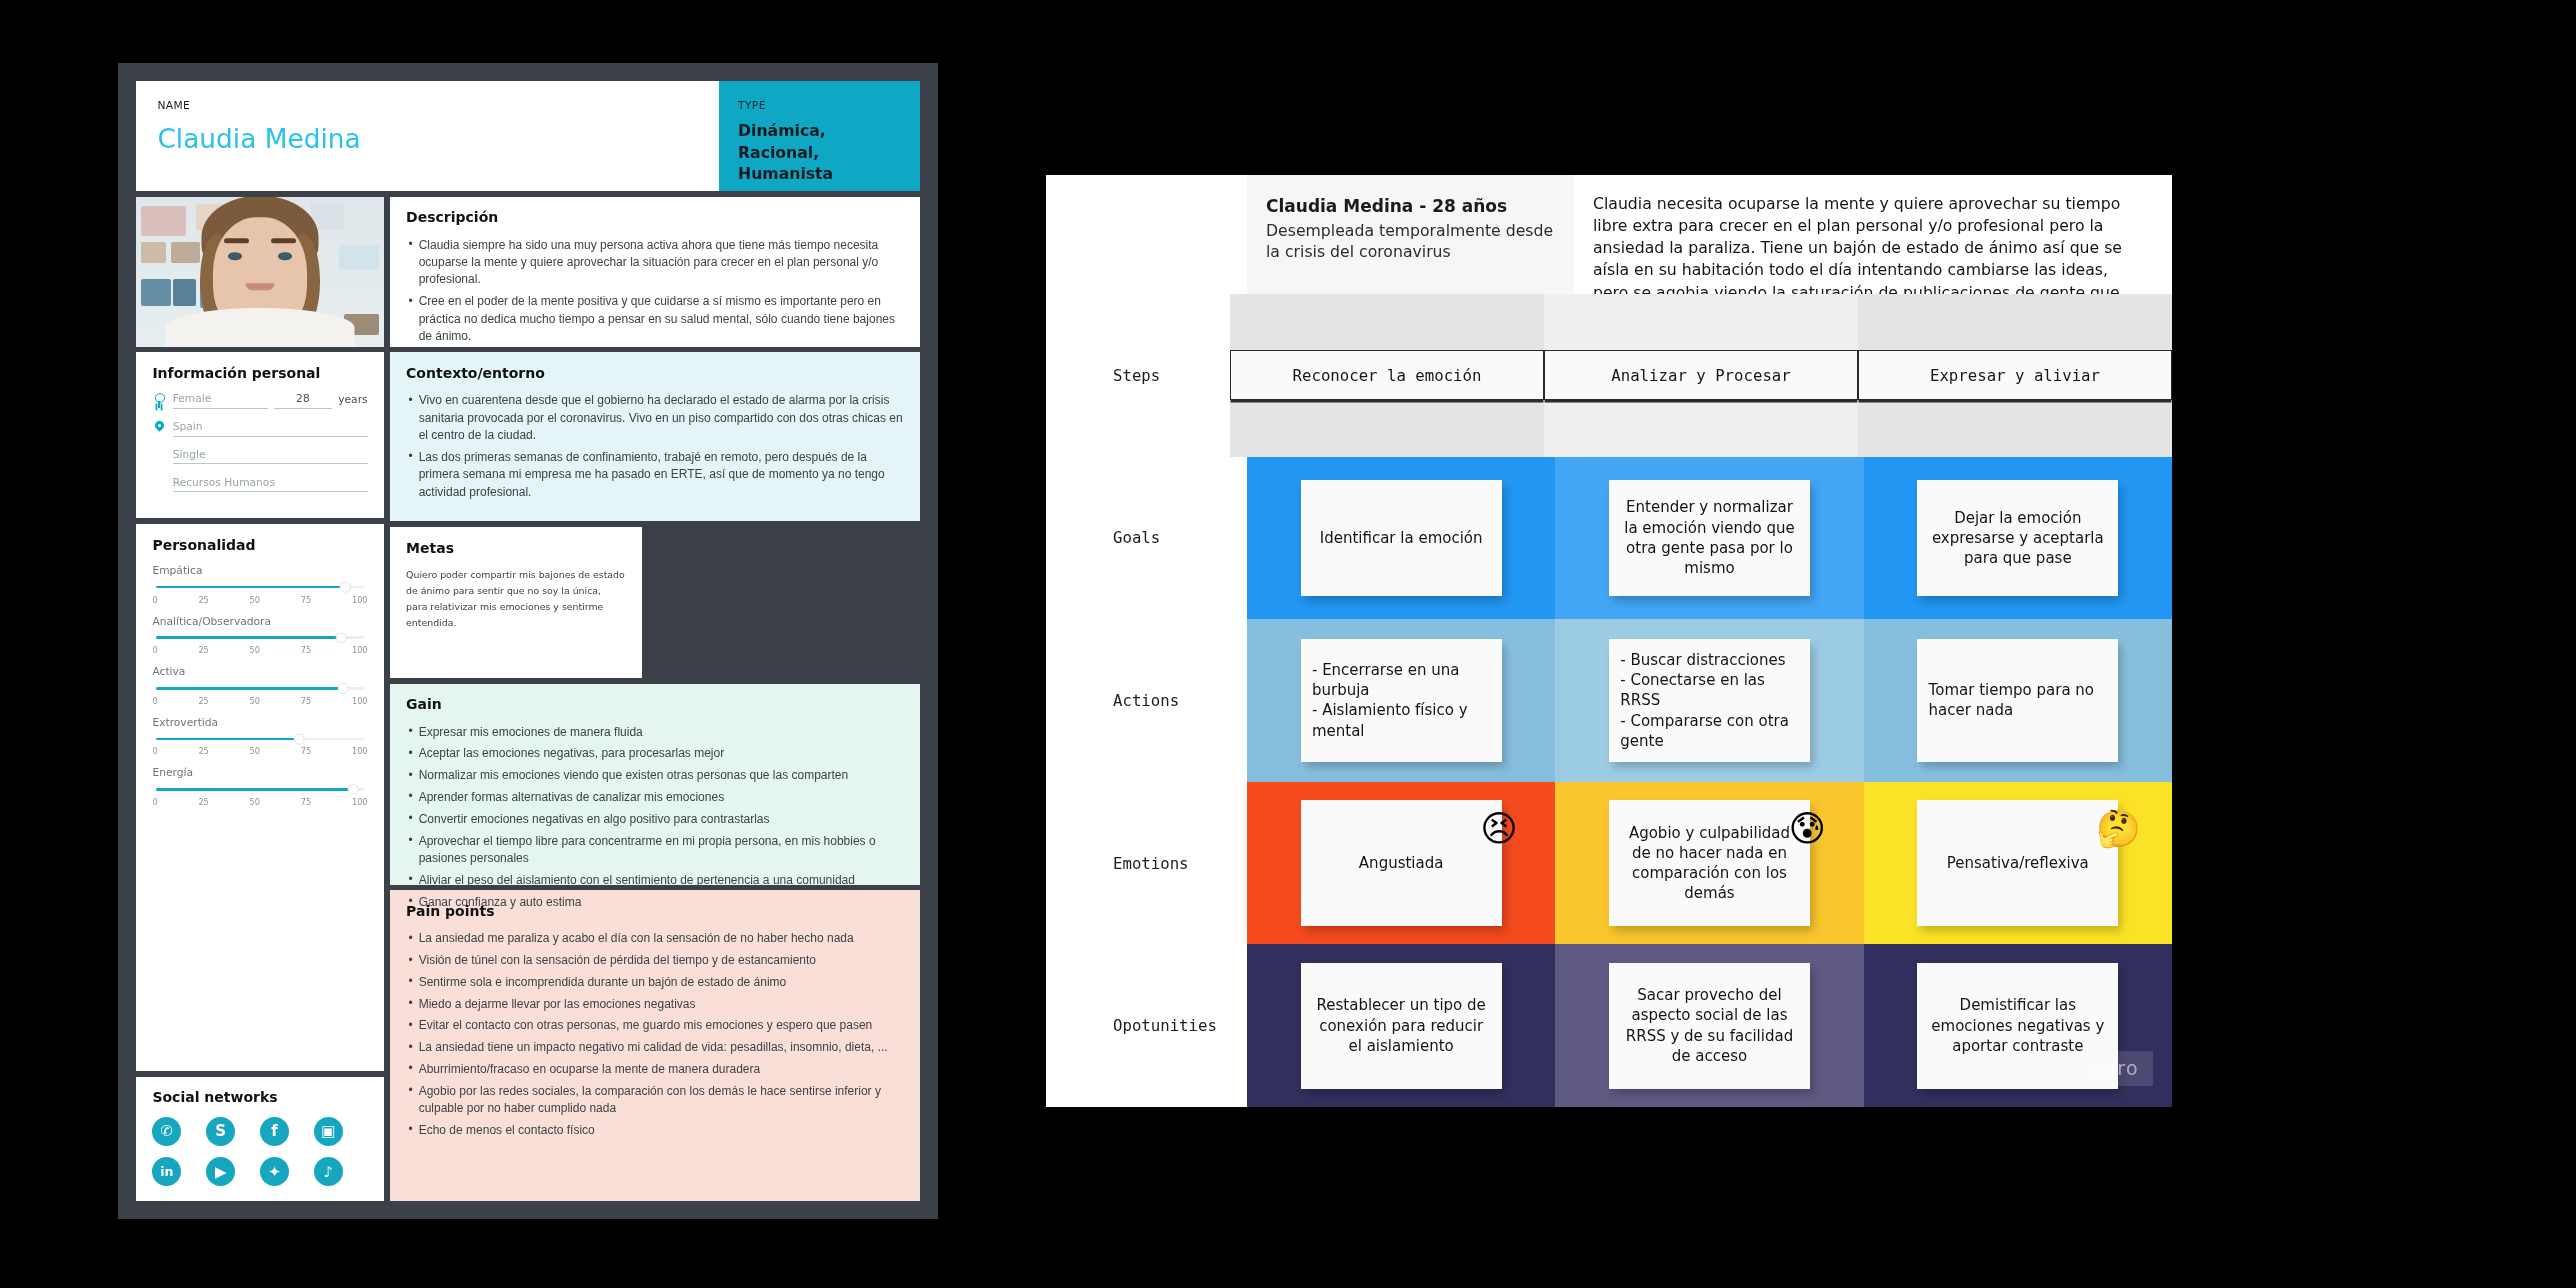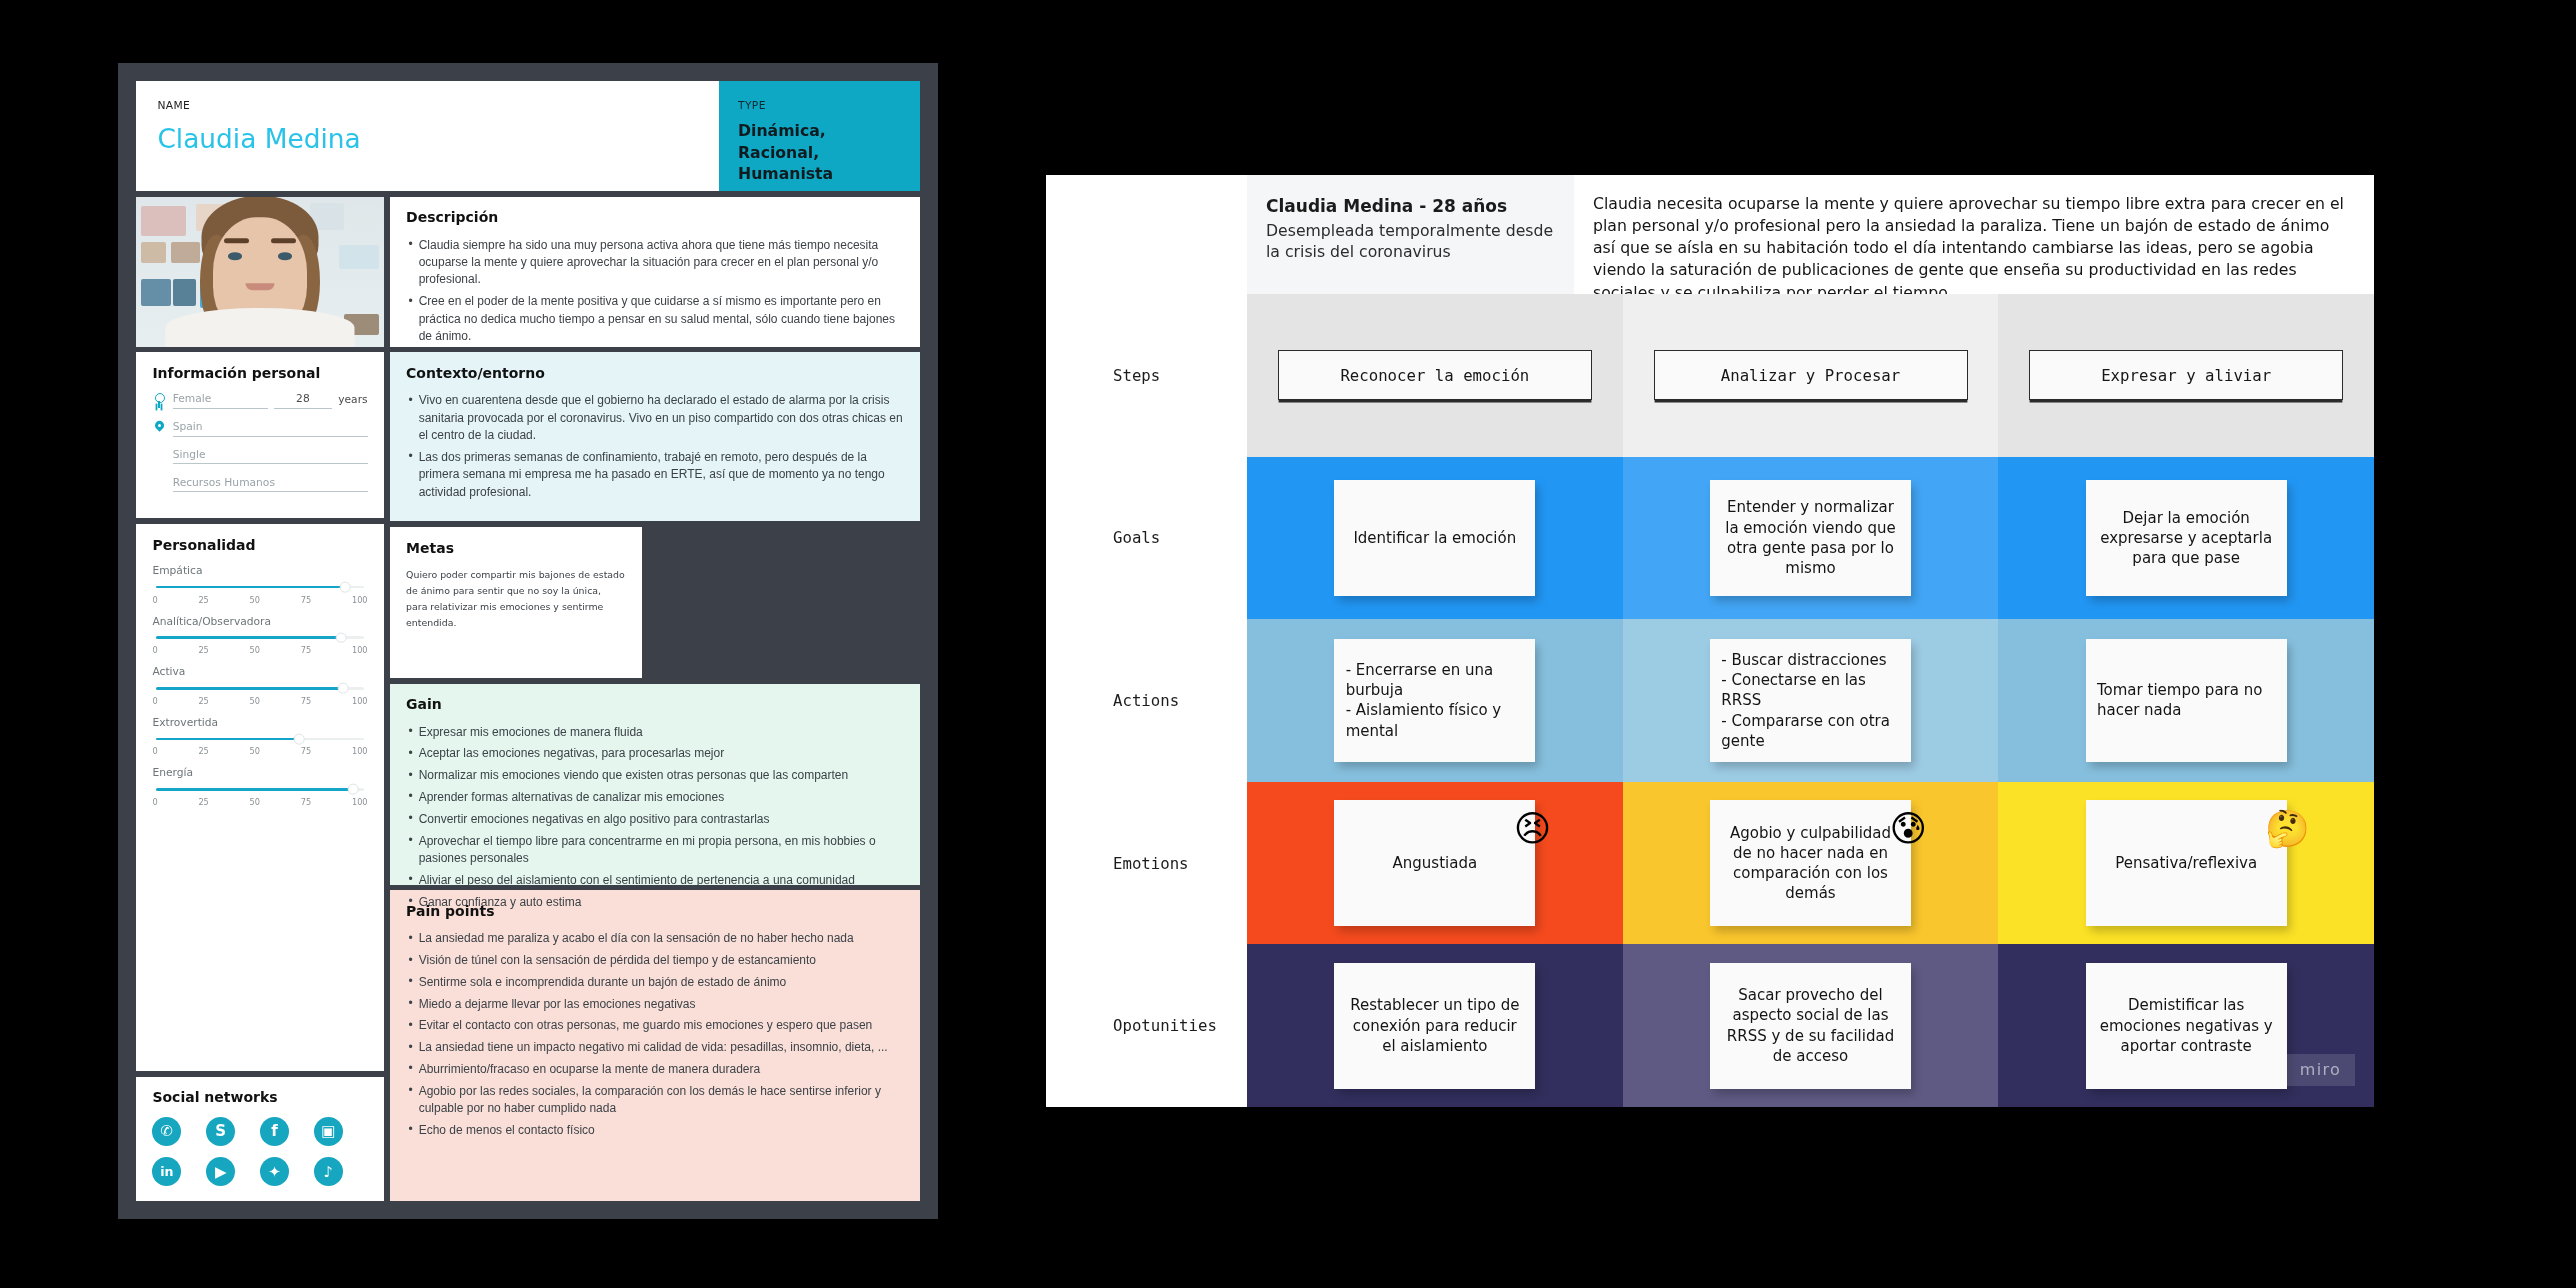--- a/index.html
+++ b/index.html
@@ -176,21 +176,21 @@
   .quote-mark { color: #a9dbe8; font-size: 21.4px; line-height: .6; font-family: "DejaVu Serif", serif; }
   .quote-mark.end { position: absolute; right: 16.4px; bottom: 21.4px; }
   .quote-text { font-style: italic; font-size: 9px; line-height: 1.75; color: #3c4247; text-indent: 15px;
     font-family: "DejaVu Sans", sans-serif; }
   .card-gain { background: #e4f6ee; height: 201px; }
   .card-pain { background: #fadfd9; flex: 1; }
 
   
   .journey {
     position: absolute; left: 1046px; top: 175px;
-    width: 1328px; height: 932px;
+    width: 1126px; height: 932px;
     background: #ffffff;
     display: flex; flex-direction: column;
   }
   .j-head { display: flex; height: 119px; }
   .j-head-spacer { width: 201px; background: #fff; }
   .j-persona {
     width: 327px; background: #f4f6f8; padding: 21.4px 19px 0 19px;
   }
   .j-persona-name { font-size: 17px; font-weight: bold; color: #1b1b1b; font-family: "DejaVu Sans", sans-serif; }
   .j-persona-sub { margin-top: 5px; font-size: 15.7px; color: #2c2c2c; line-height: 1.32; font-family: "DejaVu Sans", sans-serif; }
@@ -249,21 +249,21 @@
   .note.emotions { width: 201px; height: 126px; }
   .note.opp { width: 201px; height: 126px; }
   .emoji {
     position: absolute; font-size: 36px; line-height: 1;
     font-family: "DejaVu Sans", sans-serif;
   }
 
   .miro-wm {
     position: absolute; right: 19px; bottom: 21.4px;
     background: rgba(255,255,255,.13); color: rgba(255,255,255,.55);
-    padding: 6.3px 14px; font-size: 16px; letter-spacing: 1.3px;
+    padding: 6.3px 14px; font-size: 19px; letter-spacing: 1.3px;
     font-family: "DejaVu Sans", sans-serif;
   }
 </style>
 </head>
 <body>
 
 <div class="persona-board">
 
   <div class="persona-header card">
     <div class="ph-name">

